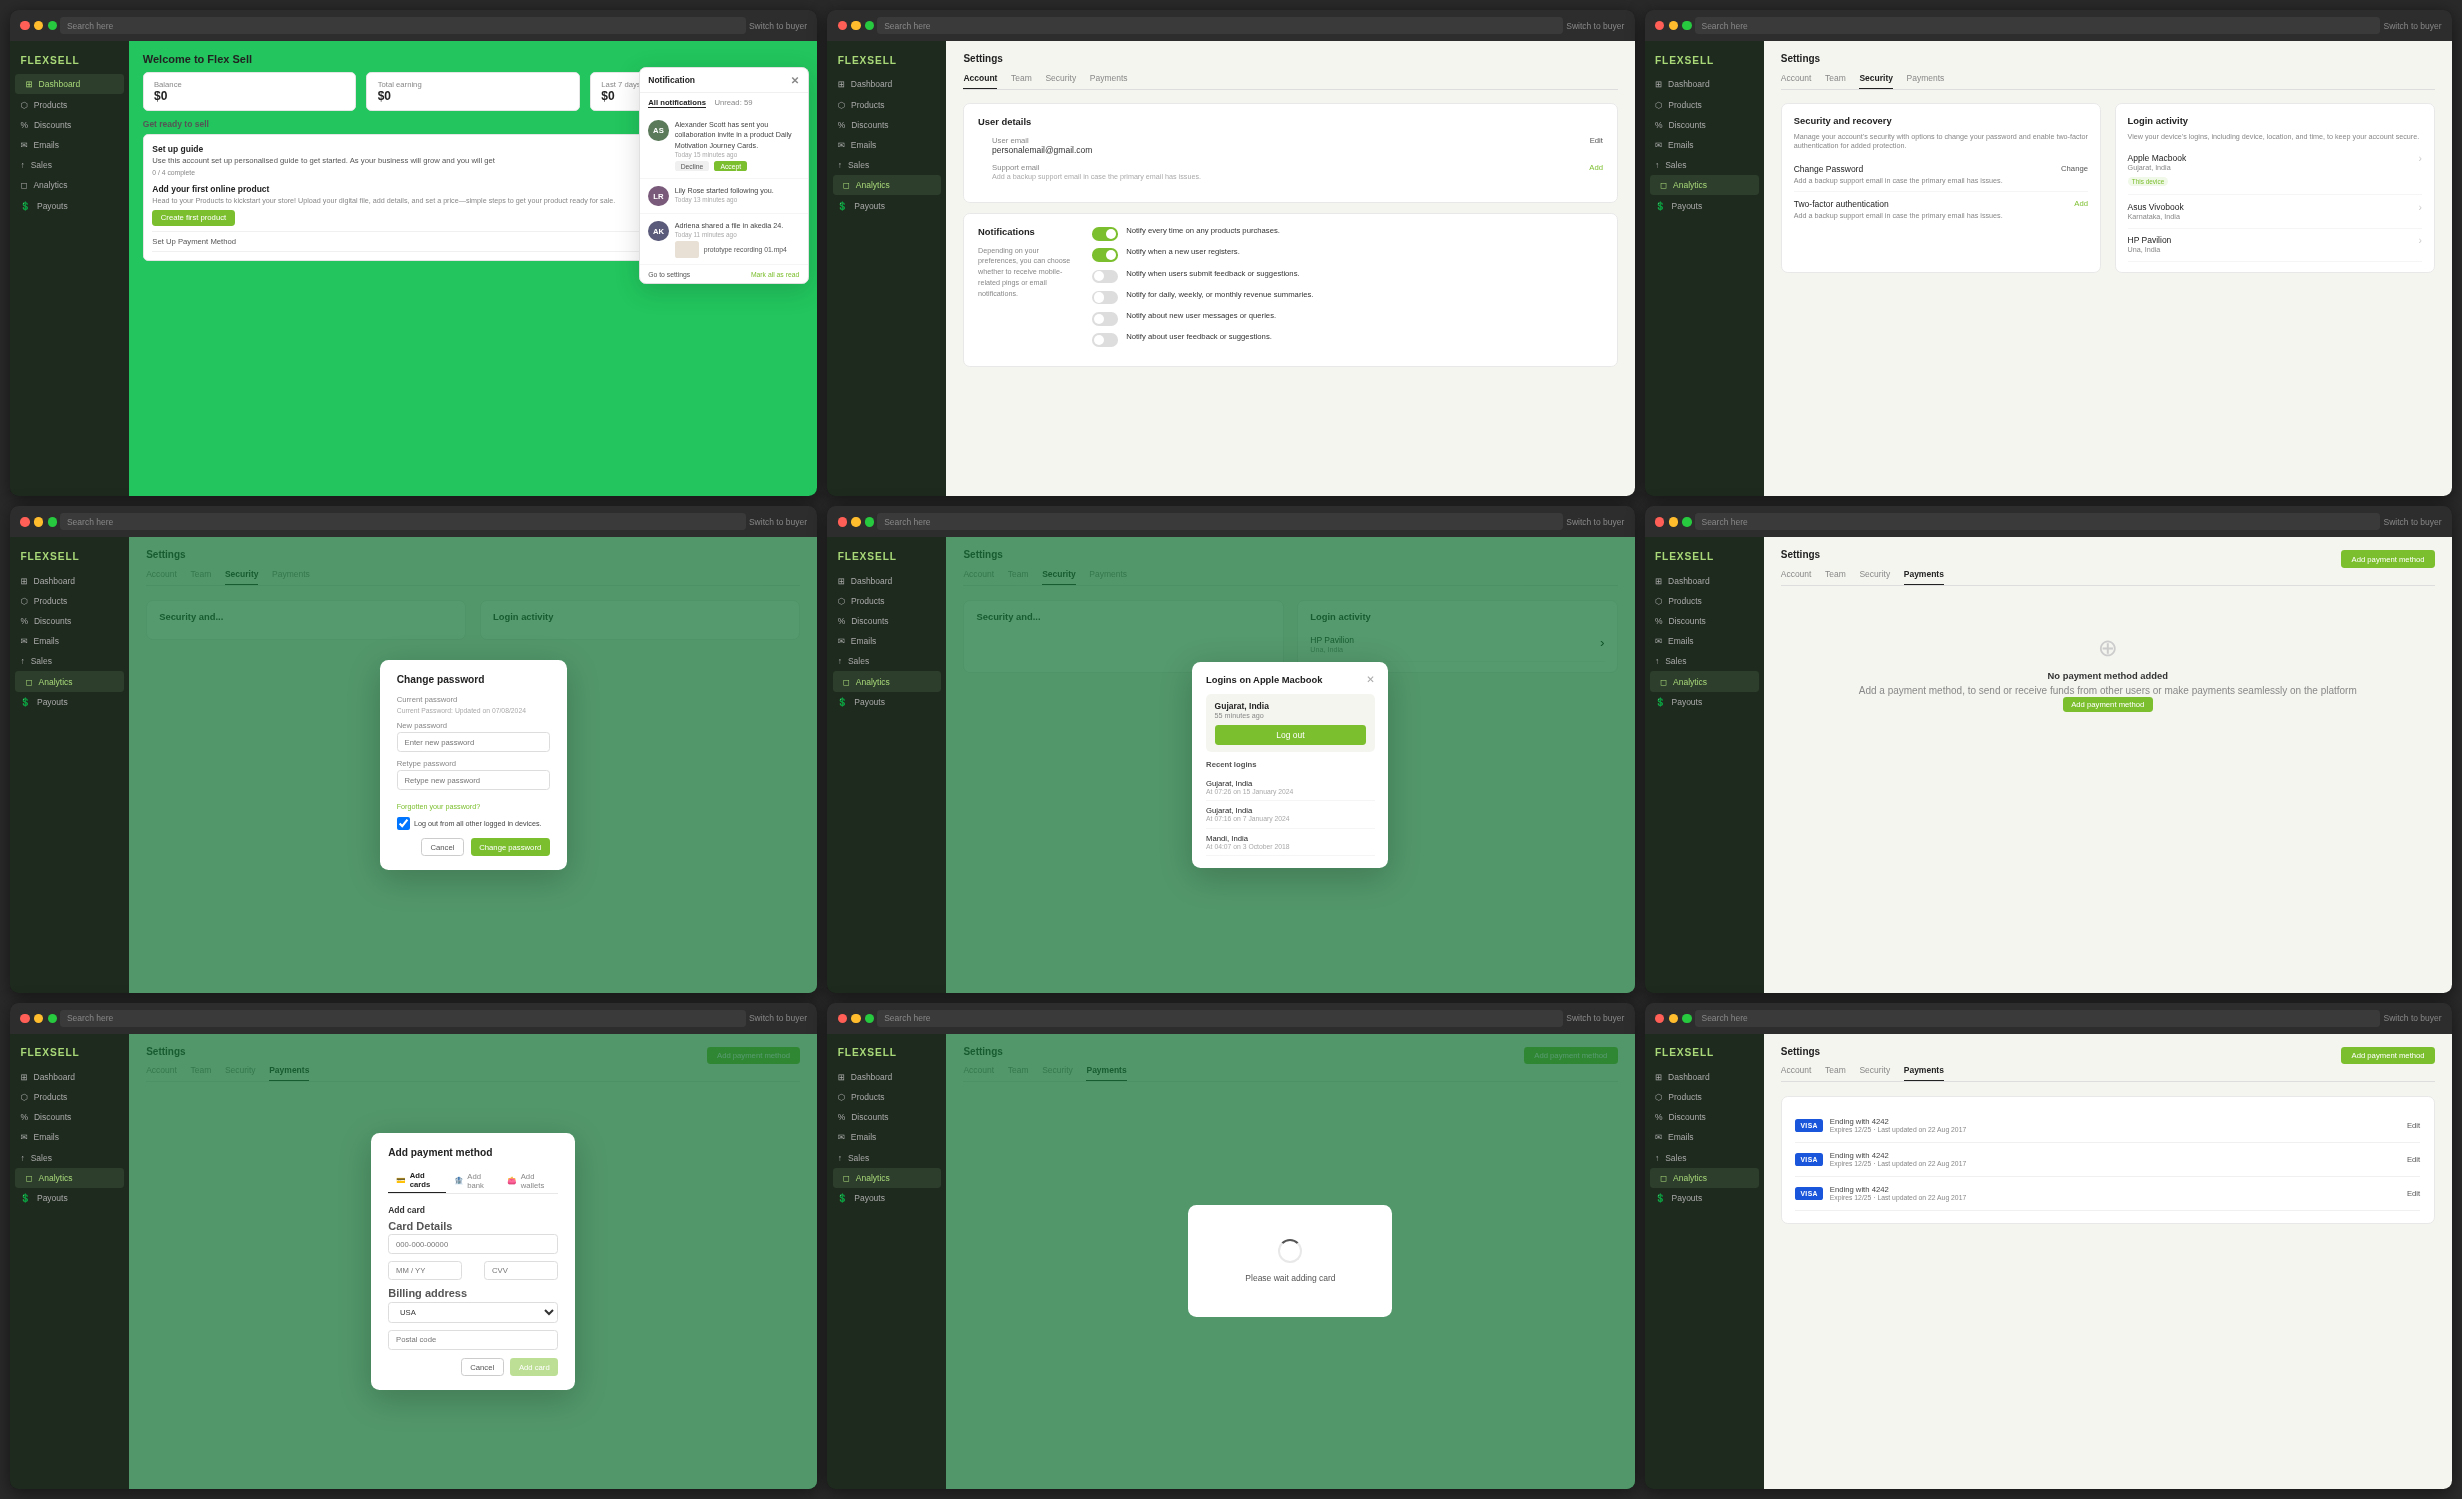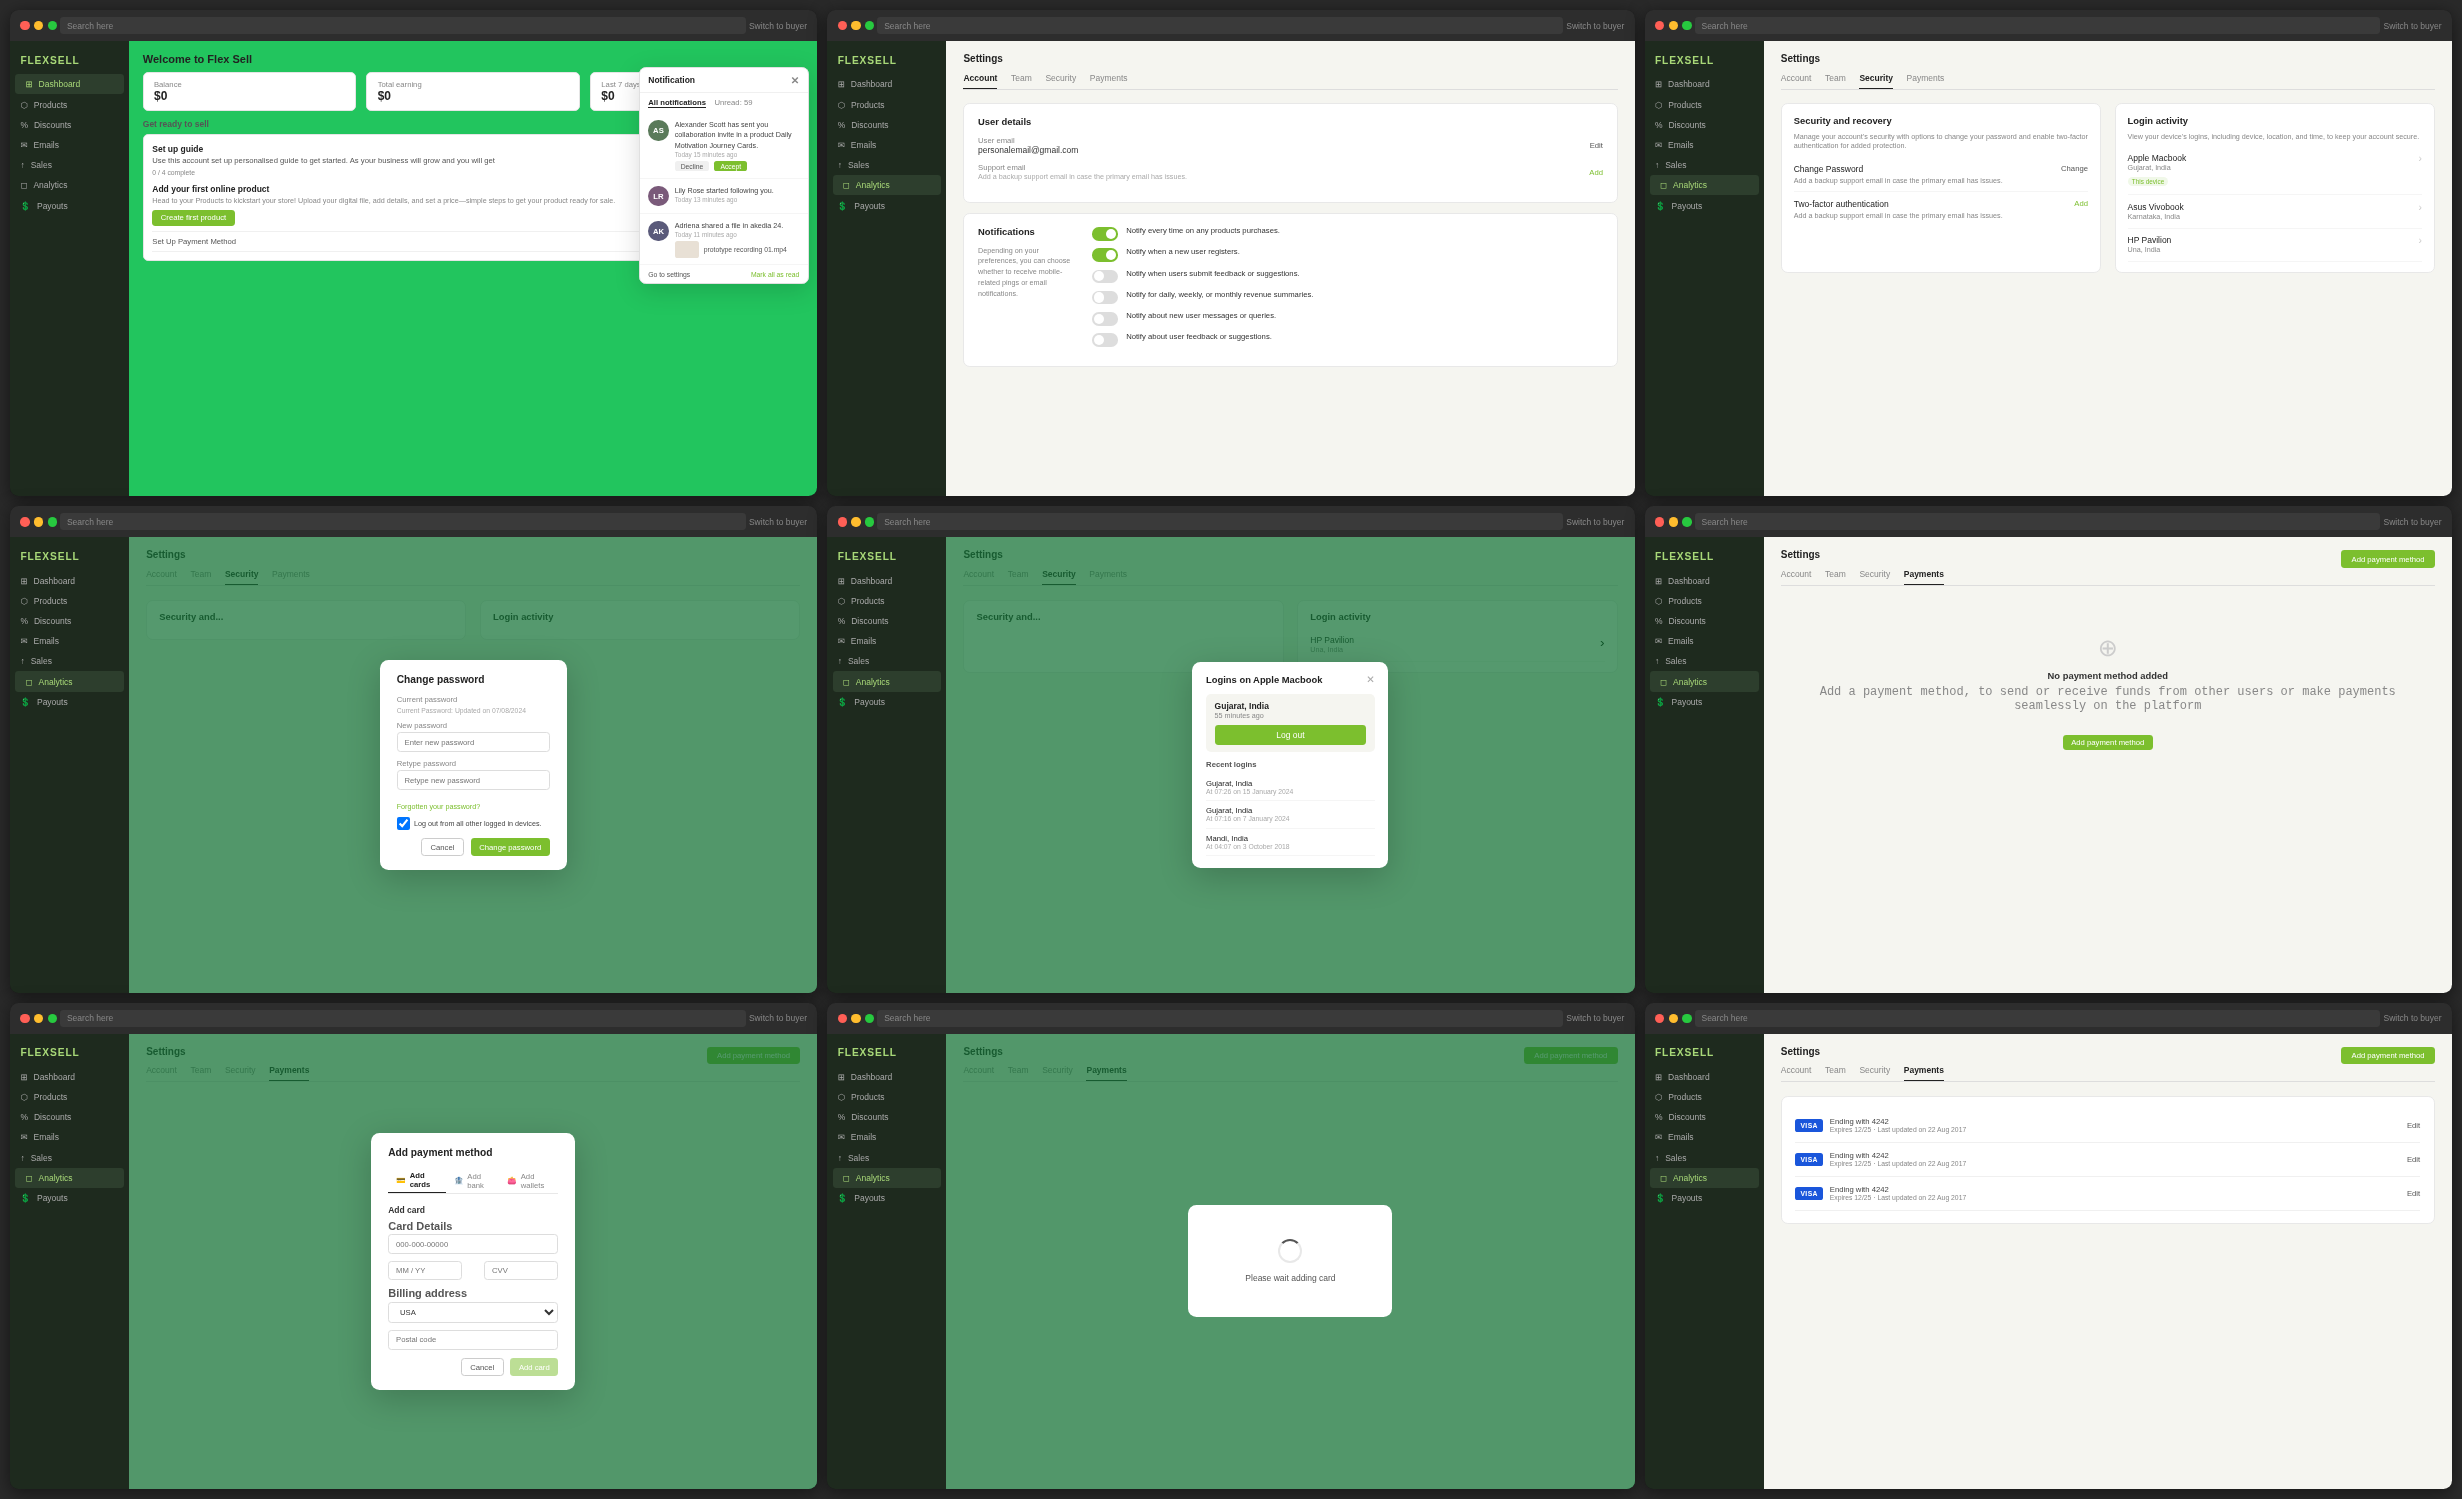--- a/index.html
+++ b/index.html
@@ -312,22 +312,23 @@
     }
     .settings-section h4 {
       font-size: 9.4px;
       font-weight: 600;
       color: #222;
       margin-bottom: 8.5px;
     }
     .field-row {
       display: flex;
       justify-content: space-between;
-      align-items: center;
+      align-items: flex-start;
       margin-bottom: 8.5px;
+      margin-left: 14px;
     }
     .field-label { font-size: 7.7px; color: #888; }
     .field-value { font-size: 8.5px; color: #333; }
     .field-link { font-size: 7.7px; color: #555; text-decoration: none; font-weight: 500; }
     .field-link-green { font-size: 7.7px; color: #7cbf2e; text-decoration: none; font-weight: 500; }
 
     
     .security-section {
       display: flex;
       gap: 13.6px;
@@ -458,21 +459,21 @@
     .no-payment {
       display: flex;
       flex-direction: column;
       align-items: center;
       justify-content: center;
       padding: 34px 17px;
       text-align: center;
     }
     .no-payment-icon { font-size: 24px; color: #ccc; margin-bottom: 8.5px; }
     .no-payment-title { font-size: 9.4px; font-weight: 600; color: #333; margin-bottom: 3.4px; }
-    .no-payment-desc { font-size: 12px; color: #888; margin-bottom: 22px; font-family: Liberation Mono, monospace; }
+    .no-payment-desc { font-size: 10px; color: #888; margin-bottom: 1px; }
 
     
     .add-payment-popup {
       background: #fff;
       border-radius: 8.5px;
       padding: 13.6px 17px;
       width: 204px;
       box-shadow: 0 8.5px 34px rgba(0,0,0,0.2);
     }
     .payment-tabs {

